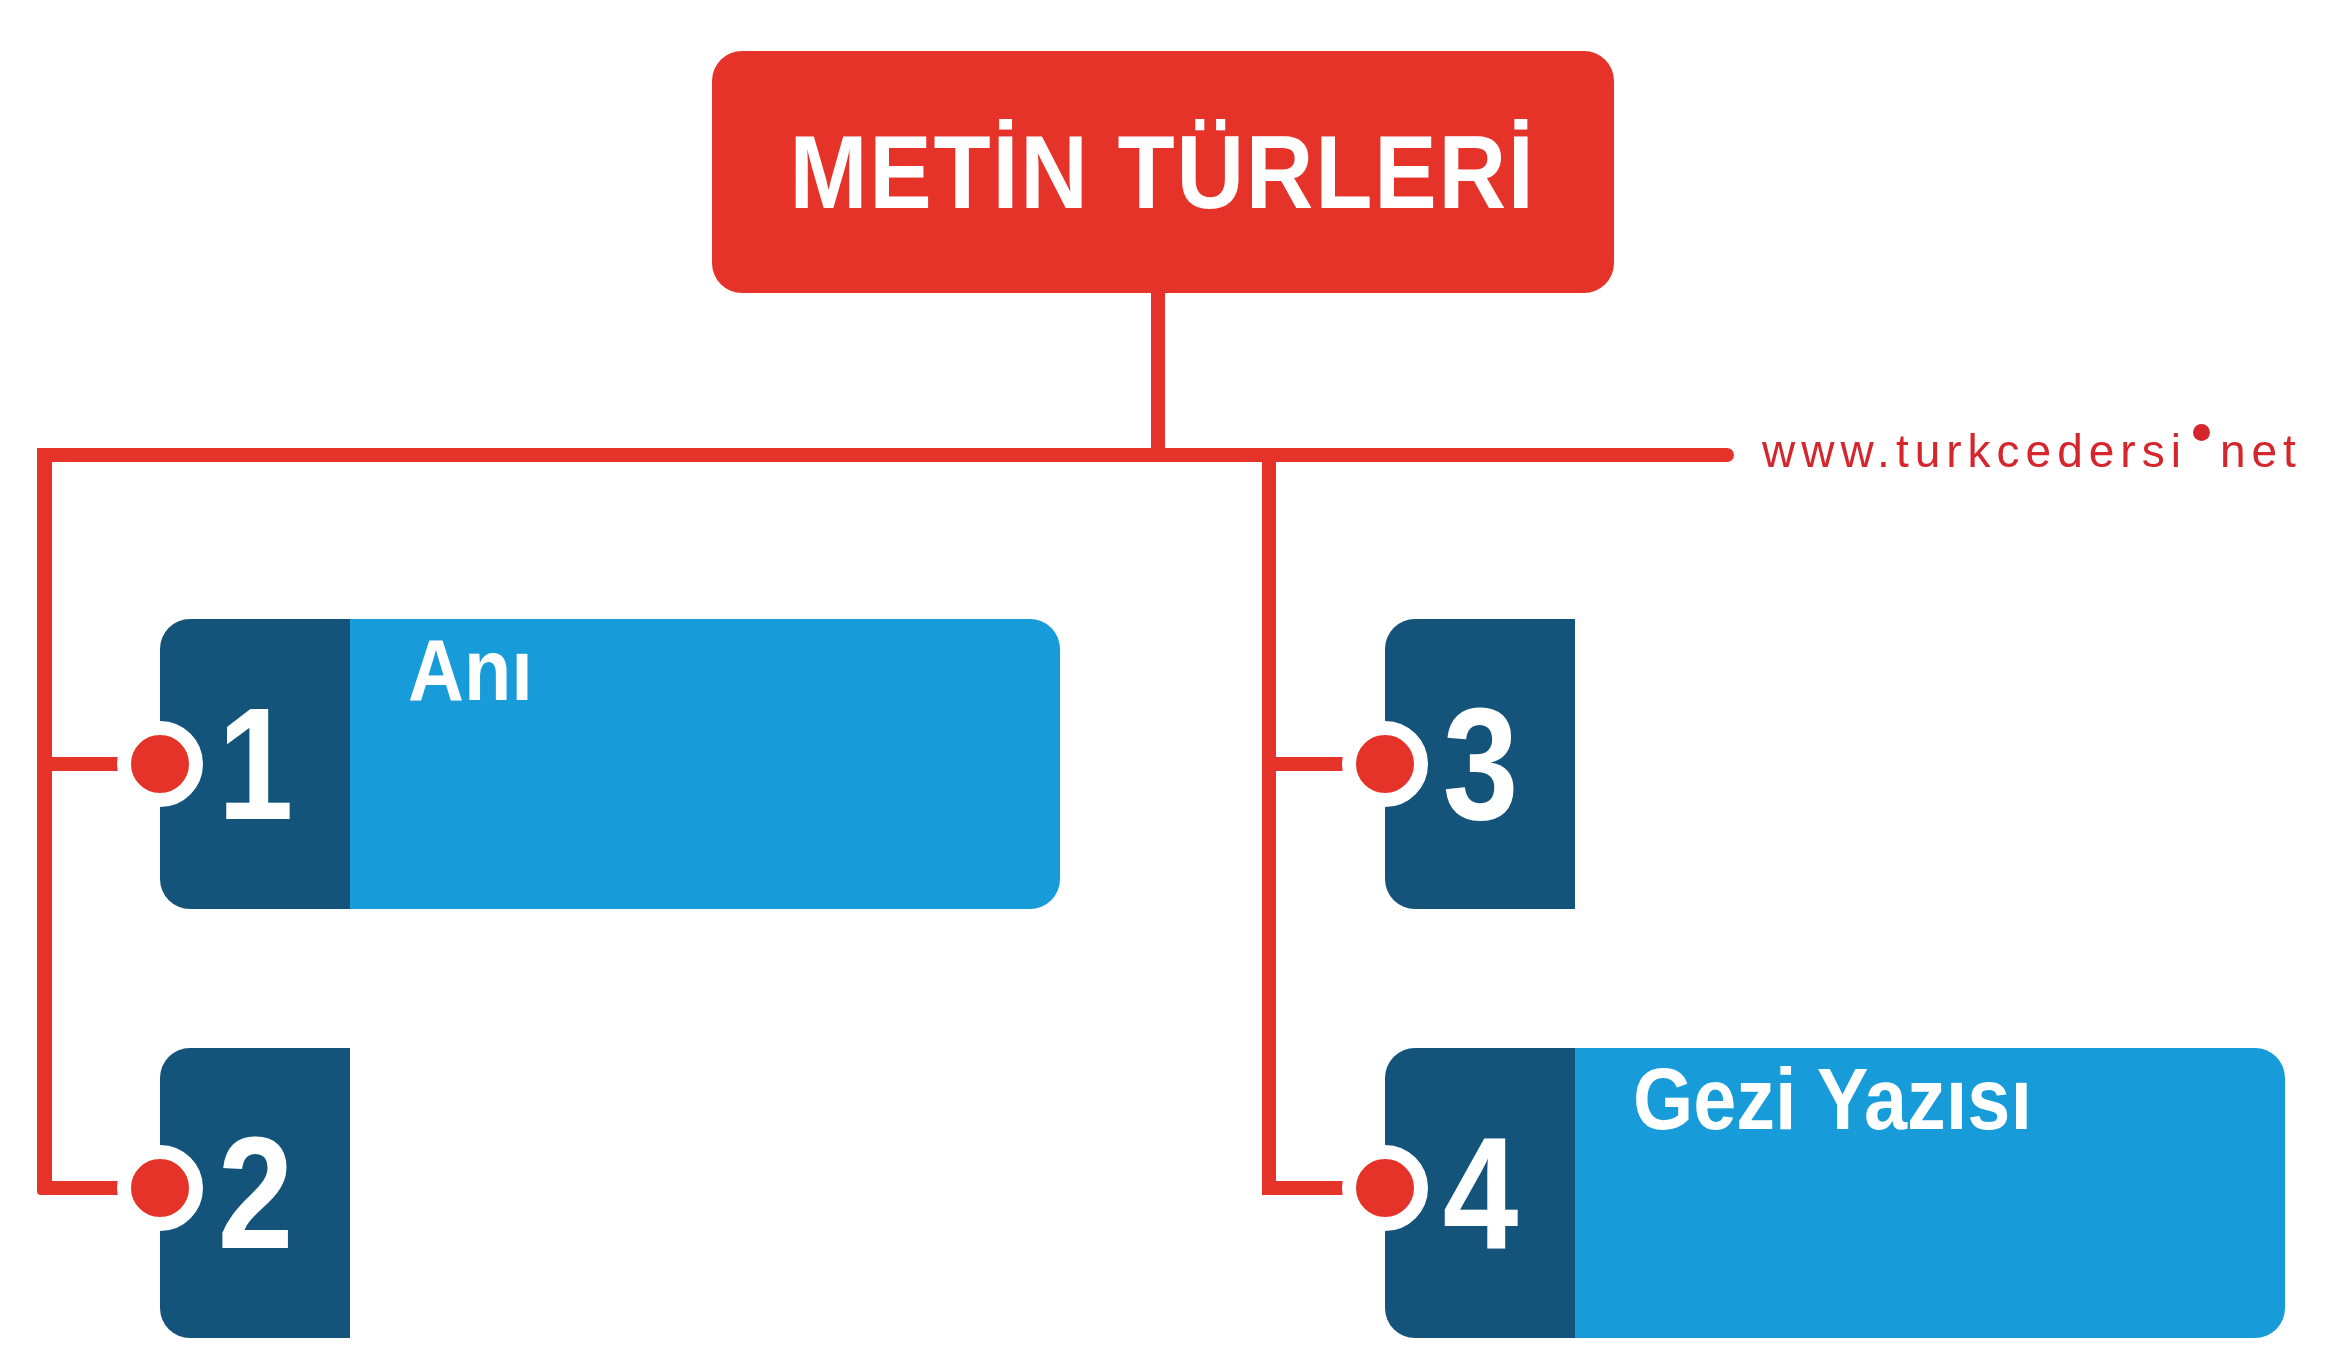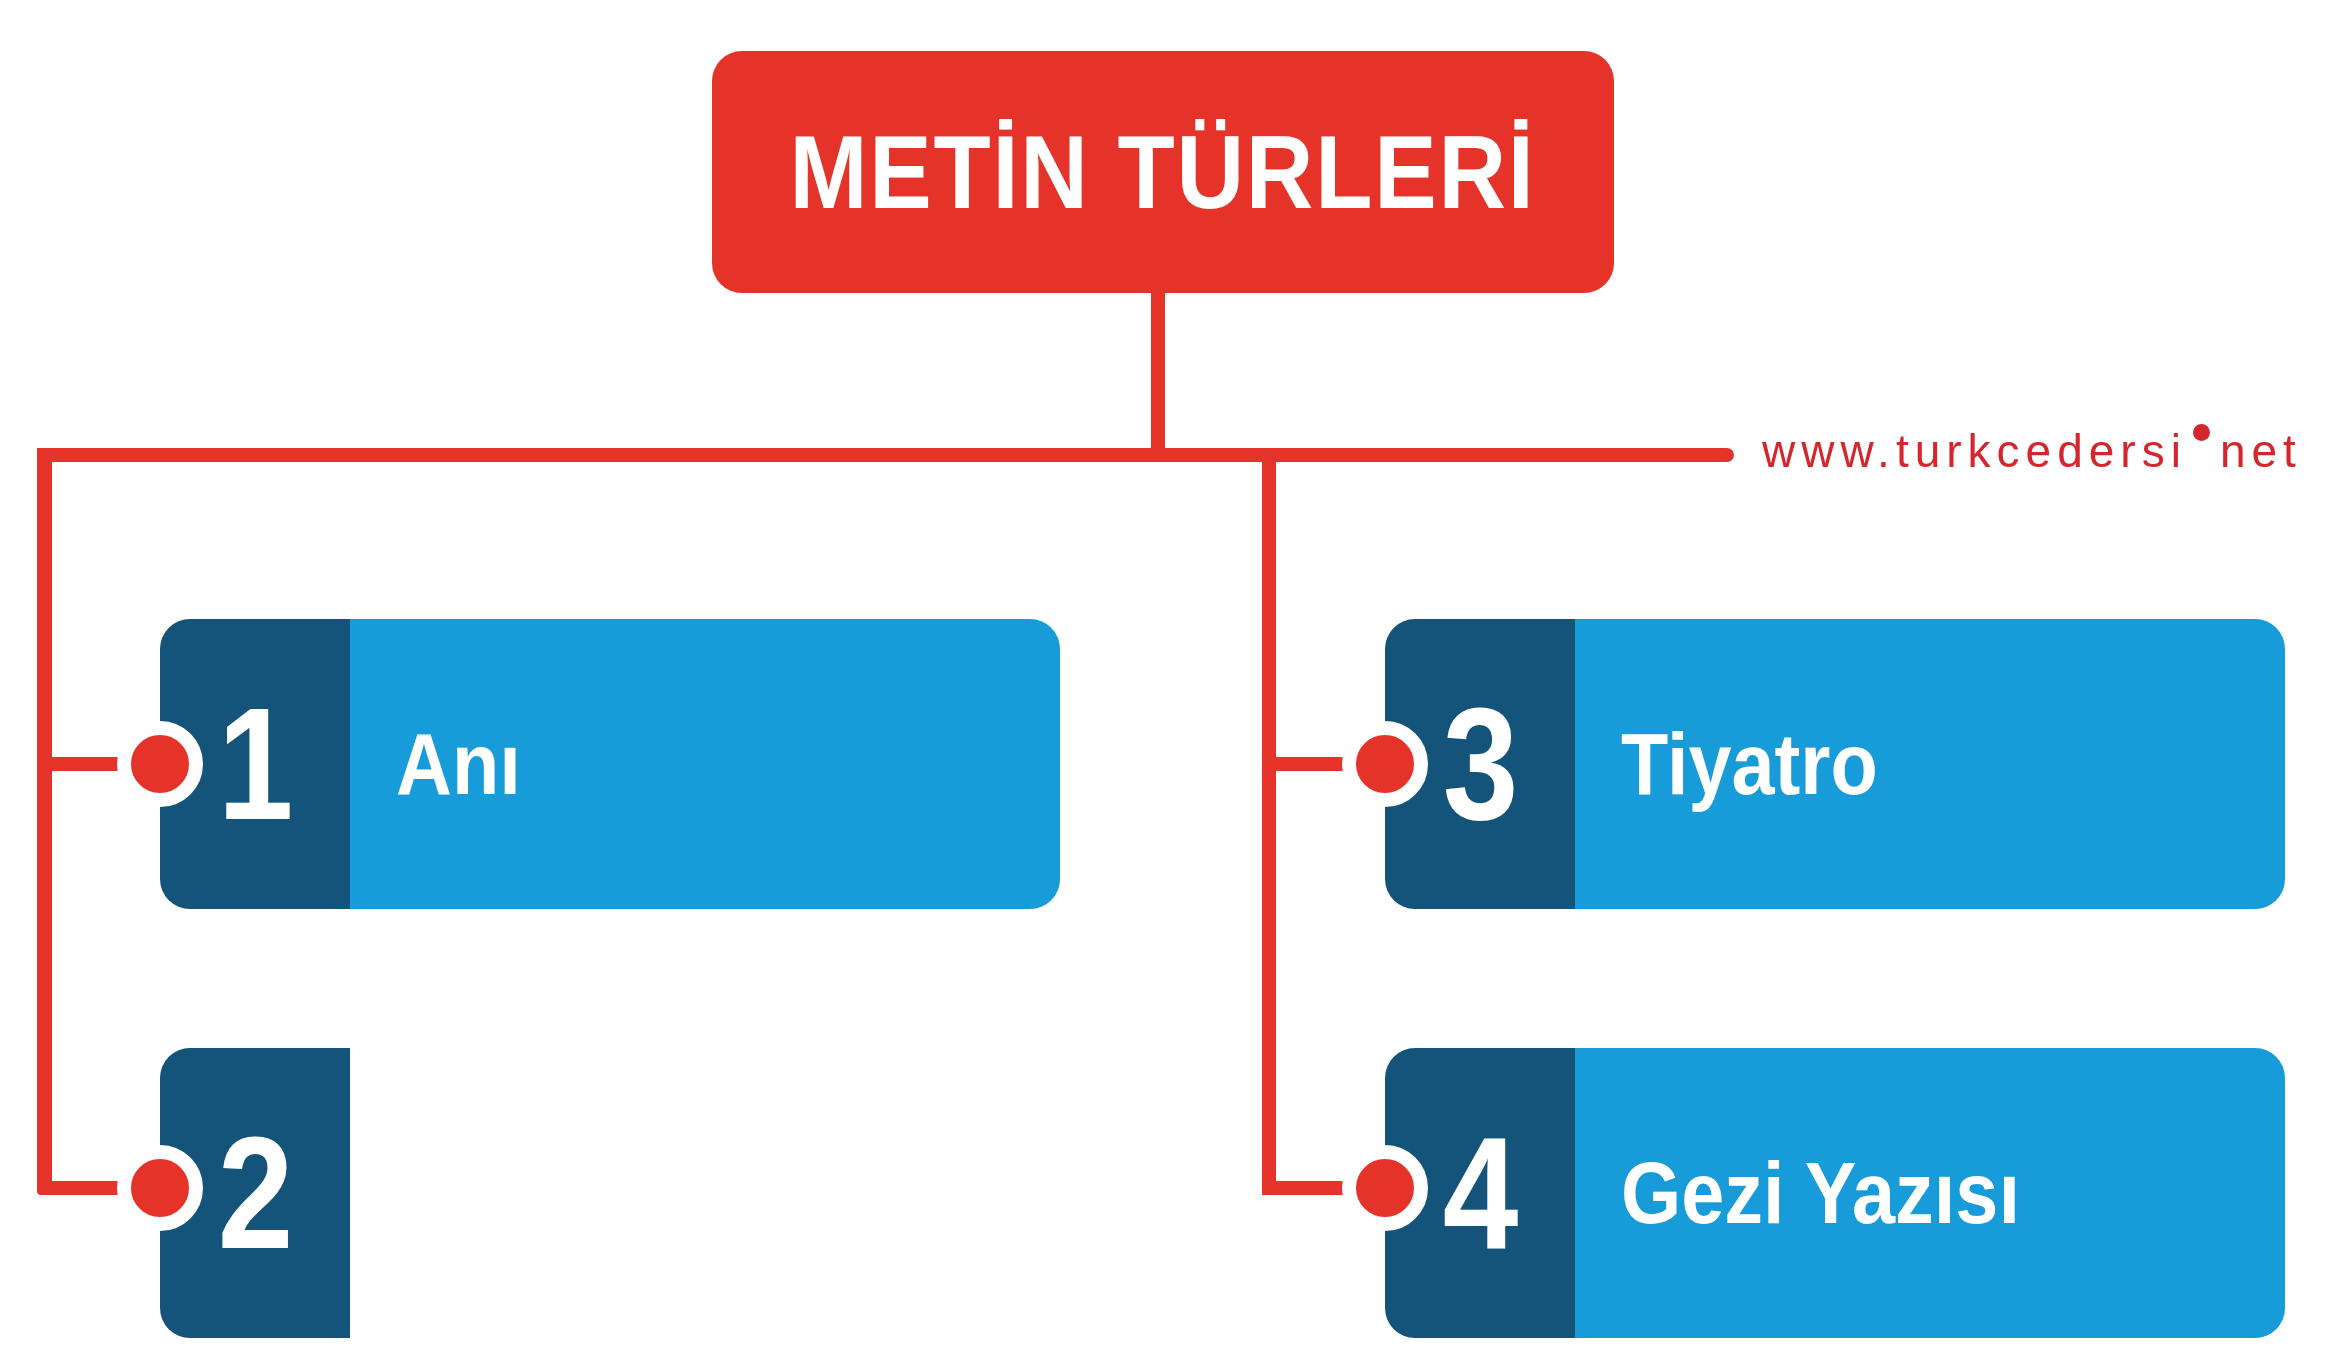--- a/index.html
+++ b/index.html
@@ -50,22 +50,22 @@
   .card-4{left:1385px;top:1032px;}
   .num{
     width:190px;flex:0 0 190px;background:#14537a;
     display:flex;align-items:center;justify-content:center;
   }
   .num span{
     color:#ffffff;font-size:160px;font-weight:bold;line-height:1;
     transform:scaleX(.85);transform-origin:center center;
   }
   .label-area{
-    flex:1;background:#189cd9;display:flex;align-items:center;
-    padding-left:46px;
+    flex:1;background:#189cd9;display:flex;
+    padding-left:58px;
   }
   .label-area span{
     color:#ffffff;font-size:88px;font-weight:bold;white-space:nowrap;
     transform:scaleX(.88);transform-origin:left center;
   }
 
   
   .watermark{
     position:absolute;left:1762px;top:408px;height:56px;
     display:flex;align-items:flex-start;
@@ -107,23 +107,20 @@
   <div class="card card-2">
     <div class="num">
       <span>2</span>
     </div>
   </div>
 
   <div class="card card-3">
     <div class="num">
       <span>3</span>
     </div>
-    <div class="label-area">
-      <span>Tiyatro</span>
-    </div>
   </div>
 
   <div class="card card-4">
     <div class="num">
       <span>4</span>
     </div>
     <div class="label-area">
       <span>Gezi Yazısı</span>
     </div>
   </div>

